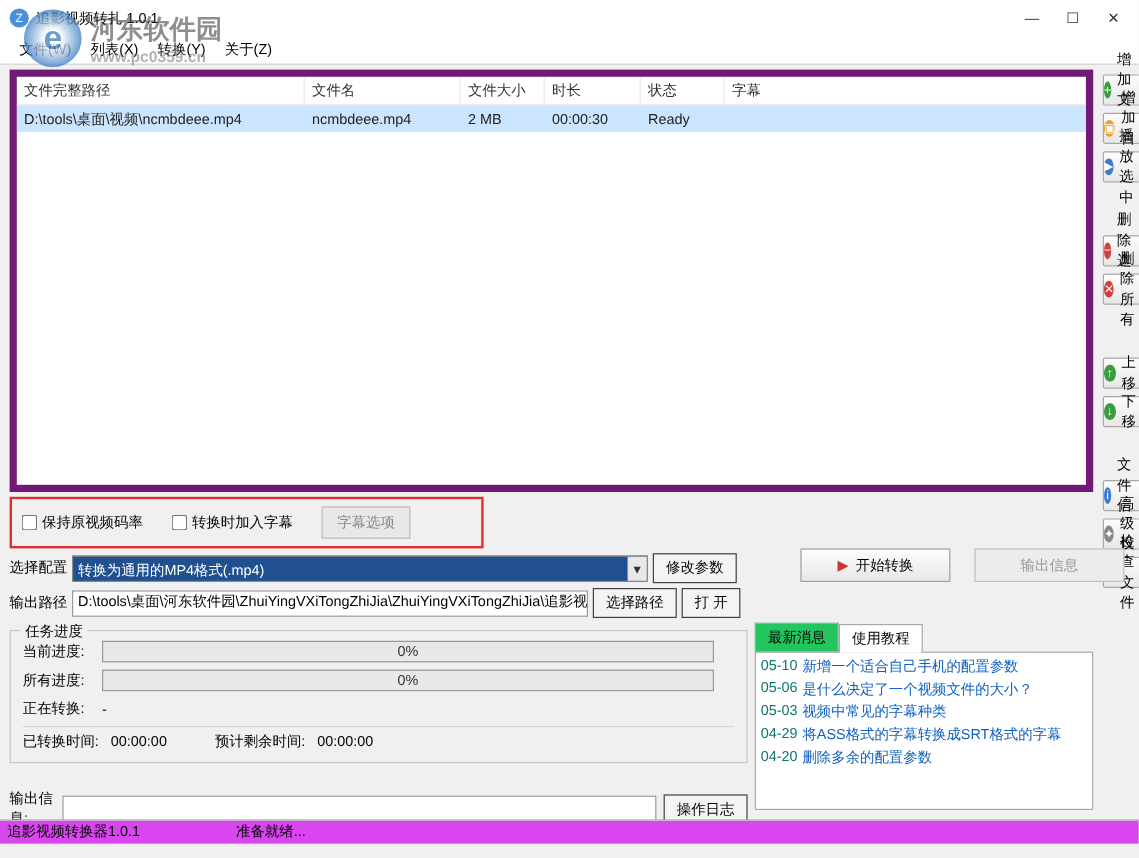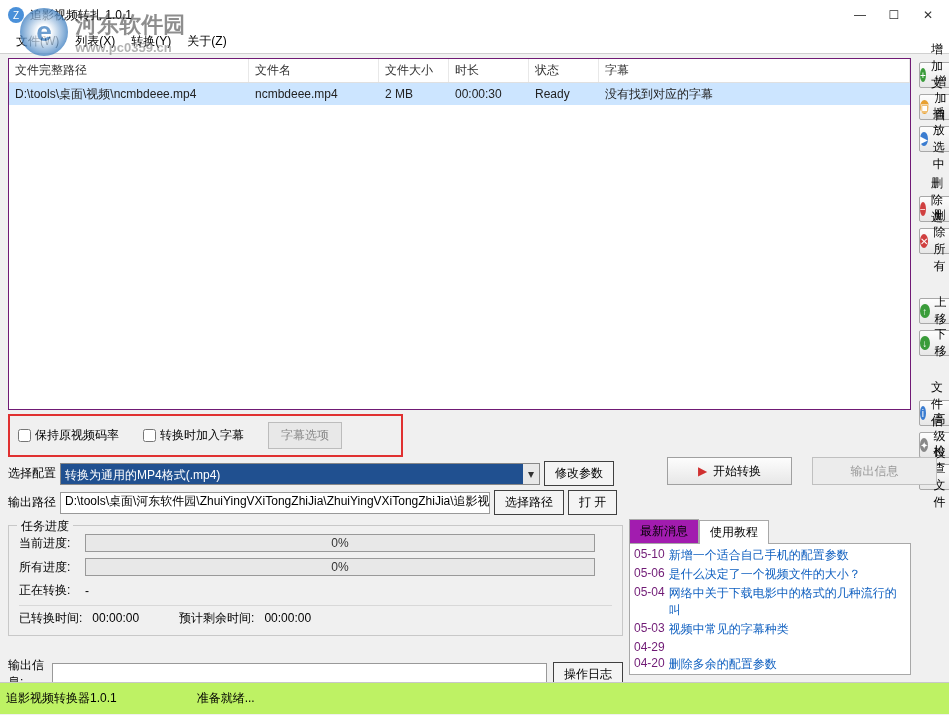--- a/index.html
+++ b/index.html
@@ -17,21 +17,21 @@
 .watermark .logo-text .cn { font-size: 22px; color: #333; font-weight: bold; }
 .watermark .logo-text .url { font-size: 13px; color: #737373; font-weight: bold; }
 
 .menubar { height: 24px; background: #fff; display: flex; align-items: center; padding: 0 8px; border-bottom: 1px solid #d0d0d0; }
 .menubar .menu-item { padding: 0 8px; cursor: pointer; }
 
 .body-area { display: flex; height: calc(100% - 30px - 24px - 20px); }
 .left-pane { flex: 1; display: flex; flex-direction: column; padding: 4px 4px 4px 8px; gap: 4px; }
 .right-pane { width: 108px; padding: 8px 8px 8px 4px; display: flex; flex-direction: column; gap: 6px; }
 
-.file-table { background: #fff; border: 1px solid #701a75; height: 368px; overflow: hidden; }
+.file-table { background: #fff; border: 6px solid #701a75; height: 368px; overflow: hidden; }
 .file-table .thead { display: flex; background: #fff; border-bottom: 1px solid #e0e0e0; height: 24px; align-items: center; }
 .file-table .th { padding: 0 6px; border-right: 1px solid #e8e8e8; height: 100%; display: flex; align-items: center; color: #333; }
 .file-table .row { display: flex; height: 22px; align-items: center; background: #cce5ff; }
 .file-table .td { padding: 0 6px; color: #222; overflow: hidden; white-space: nowrap; }
 .col-path { width: 240px; }
 .col-name { width: 130px; }
 .col-size { width: 70px; }
 .col-dur { width: 80px; }
 .col-stat { width: 70px; }
 .col-sub { flex: 1; }
@@ -72,28 +72,28 @@
 .ic-check { background: #3a9c3a; border-radius: 2px; }
 .side-gap { height: 32px; }
 
 .bottom-controls { display: flex; gap: 6px; align-items: flex-start; }
 .start-btn { width: 125px; height: 28px; border: 1px solid #a0a0a0; background: linear-gradient(#fdfdfd, #e7e7e7); display: flex; align-items: center; justify-content: center; gap: 6px; cursor: pointer; }
 .start-btn .tri { color: #d03030; font-size: 12px; }
 .stop-btn { width: 125px; height: 28px; border: 1px solid #c0c0c0; background: #ececec; color: #999; display: flex; align-items: center; justify-content: center; }
 
 .tabs-area { width: 282px; margin-left: auto; }
 .tab-head { display: flex; }
-.tab { border: 1px solid #a8a8a8; border-bottom: none; padding: 3px 10px; background: #a21caf; cursor: pointer; }
+.tab { border: 1px solid #a8a8a8; border-bottom: none; padding: 3px 10px; background: #22c55e; cursor: pointer; }
 .tab.active { background: #fff; position: relative; top: 1px; }
 .tab-body { border: 1px solid #a8a8a8; background: #fff; height: 132px; overflow-y: scroll; padding: 2px 4px; }
 .news-item { display: flex; gap: 4px; padding: 1px 0; }
-.news-item .date { color: #701a75; white-space: nowrap; }
+.news-item .date { color: #0f766e; white-space: nowrap; }
 .news-item .link { color: #1060c0; cursor: pointer; }
 
-.statusbar { position: absolute; bottom: 1px; left: 0; right: 0; height: 32px; background: #bef264; border-top: 1px solid #c8c8c8; display: flex; align-items: center; padding: 0 6px; gap: 80px; }
+.statusbar { position: absolute; bottom: 12px; left: 0; right: 0; height: 20px; background: #d946ef; border-top: 1px solid #c8c8c8; display: flex; align-items: center; padding: 0 6px; gap: 80px; }
 
 .lower-flex { display: flex; gap: 6px; }
 .lower-left { flex: 0 0 615px; }
 </style>
 </head>
 <body>
 
 <div class="titlebar">
   <span class="icon">Z</span>
   <span class="title">追影视频转扎 1.0.1</span>
@@ -129,21 +129,20 @@
         <div class="th col-dur">时长</div>
         <div class="th col-stat">状态</div>
         <div class="th col-sub">字幕</div>
       </div>
       <div class="row">
         <div class="td col-path">D:\tools\桌面\视频\ncmbdeee.mp4</div>
         <div class="td col-name">ncmbdeee.mp4</div>
         <div class="td col-size">2 MB</div>
         <div class="td col-dur">00:00:30</div>
         <div class="td col-stat">Ready</div>
-        <div class="td col-sub">没有找到对应的字幕</div>
       </div>
     </div>
 
     <div class="options-row">
       <label class="chk">
           <input type="checkbox" style="">
           <span>保持原视频码率</span>
         </label>
       <label class="chk">
           <input type="checkbox" style="">
@@ -208,29 +207,26 @@
         <div class="tab-body">
           <div class="news-item">
               <span class="date">05-10</span>
               <span class="link">新增一个适合自己手机的配置参数</span>
             </div>
           <div class="news-item">
               <span class="date">05-06</span>
               <span class="link">是什么决定了一个视频文件的大小？</span>
             </div>
           <div class="news-item">
-              <span class="date">05-04</span>
-              <span class="link">网络中关于下载电影中的格式的几种流行的叫</span>
-            </div>
-          <div class="news-item">
               <span class="date">05-03</span>
               <span class="link">视频中常见的字幕种类</span>
             </div>
           <div class="news-item">
               <span class="date">04-29</span>
+              <span class="link">将ASS格式的字幕转换成SRT格式的字幕</span>
             </div>
           <div class="news-item">
               <span class="date">04-20</span>
               <span class="link">删除多余的配置参数</span>
             </div>
 
         </div>
       </div>
     </div>
   </div>

